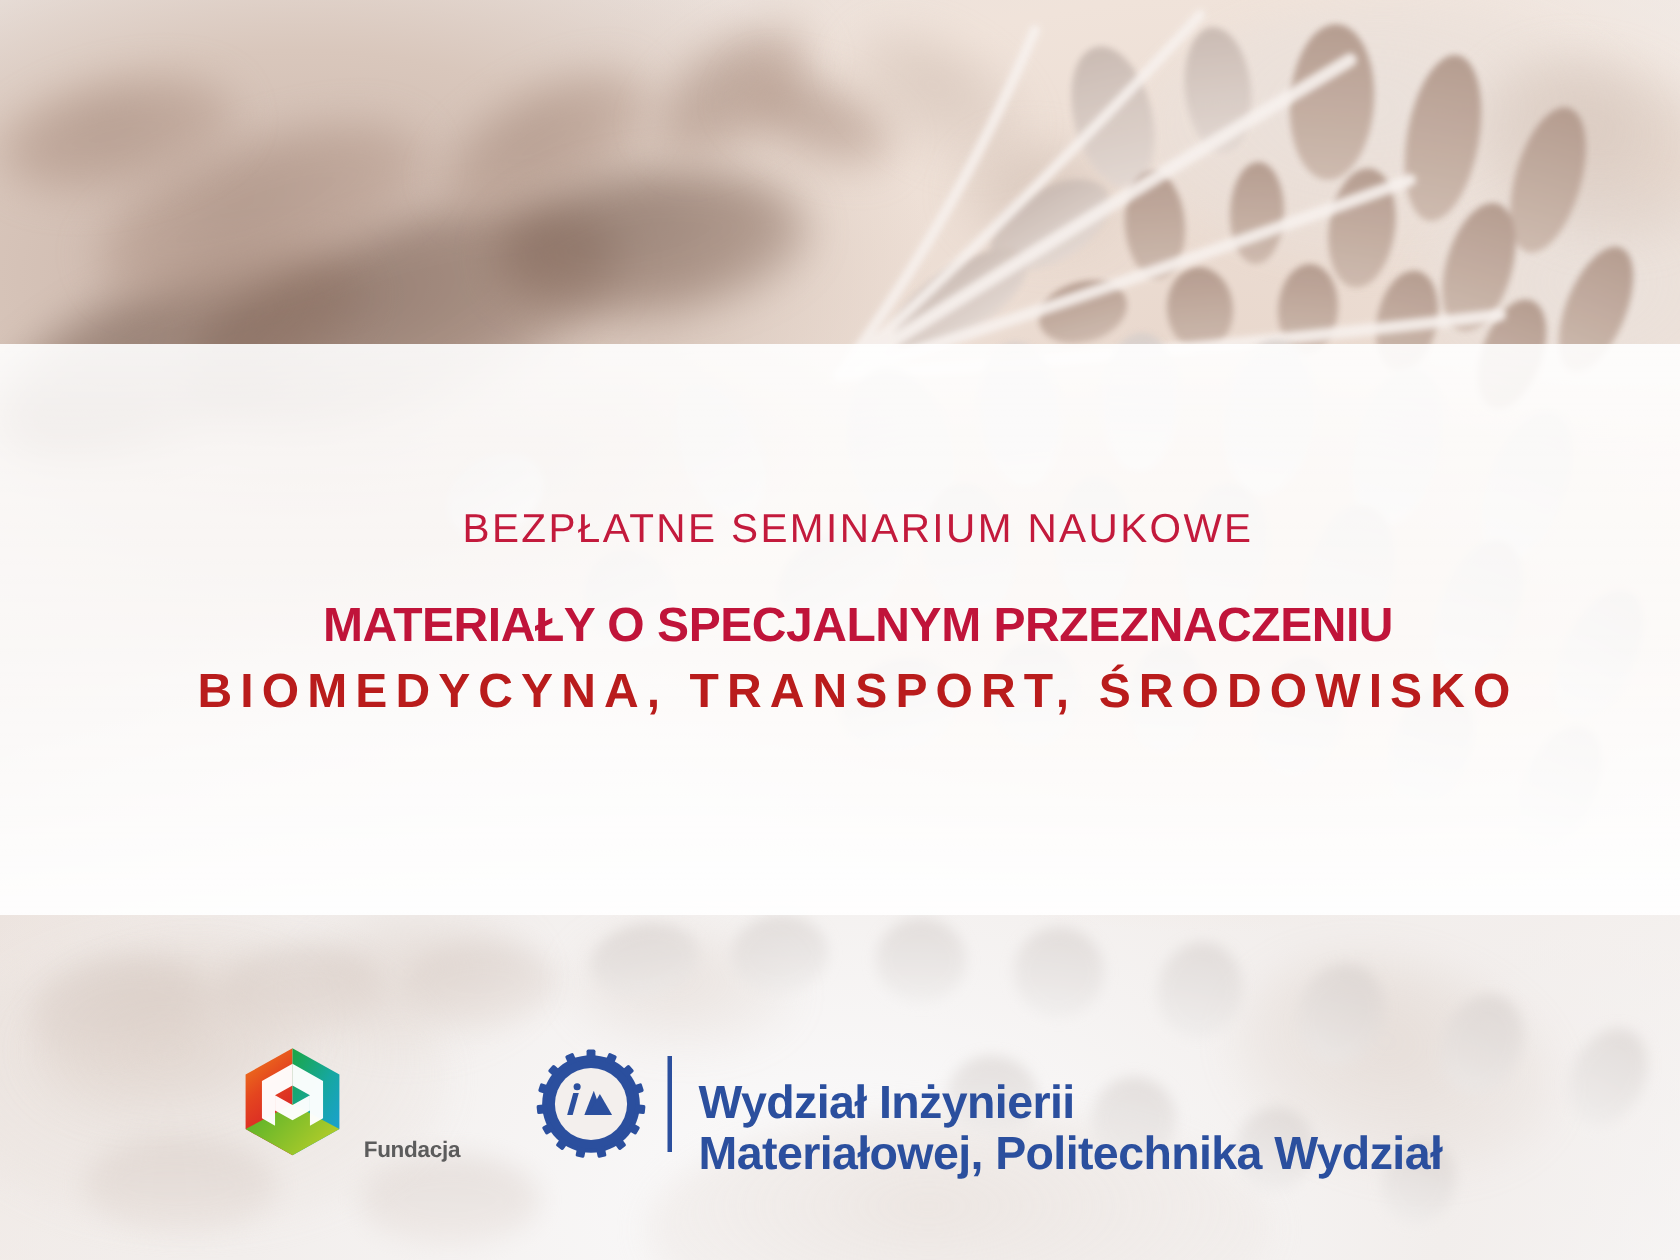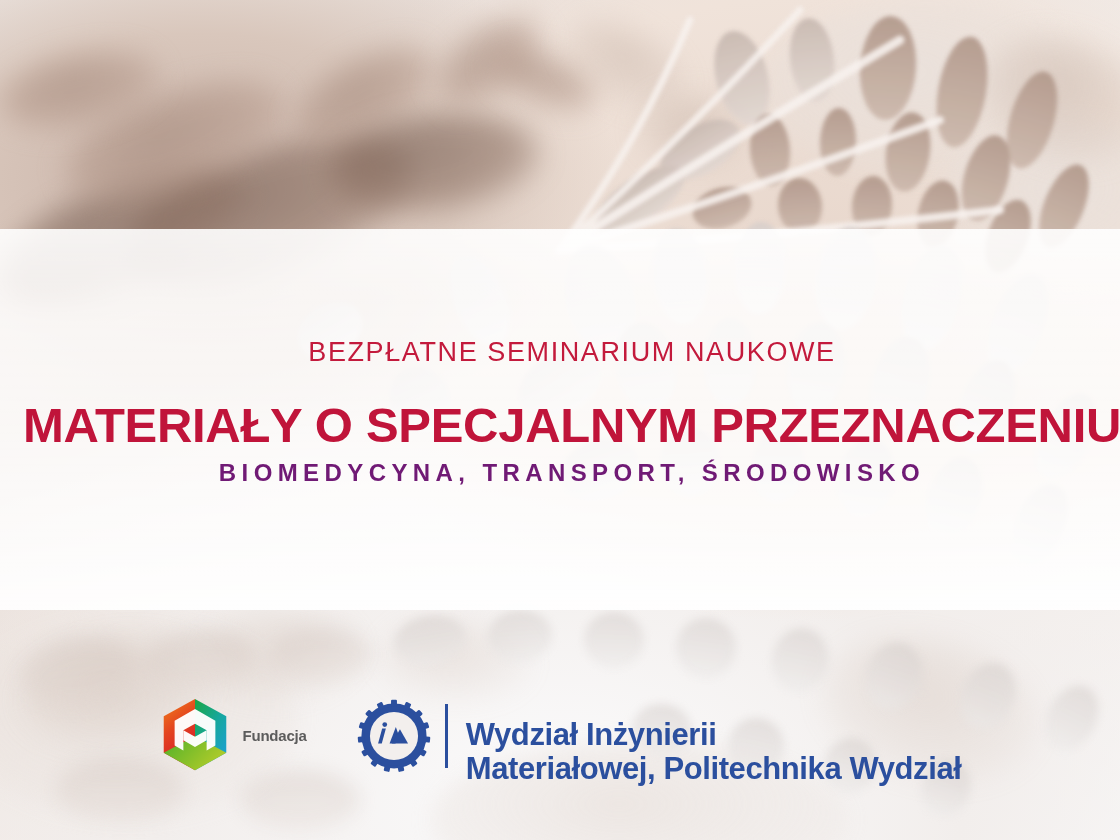--- a/index.html
+++ b/index.html
@@ -54,43 +54,43 @@
     color:#c31a3c;
     font-size:27px;
     font-weight:400;
     letter-spacing:1.6px;
     line-height:1;
     white-space:nowrap;
   }
   .title {
     margin-top:34px;
     color:#c0143a;
-    font-size:49px;
+    font-size:32px;
     font-weight:700;
     letter-spacing:-0.3px;
     line-height:1.05;
     white-space:nowrap;
   }
   .subtitle {
     margin-top:9px;
-    color:#701a75;
-    font-size:24px;
+    color:#b91c1c;
+    font-size:32px;
     font-weight:700;
     letter-spacing:5.4px;
     line-height:1.1;
     white-space:nowrap;
   }
 
   
   .footer {
     position:absolute; left:0; top:676px; width:1120px; height:120px;
     display:flex; align-items:center; justify-content:center; gap:50px;
   }
 
-  .logo-tygiel { display:flex; align-items:center; gap:8px; }
+  .logo-tygiel { display:flex; align-items:flex-end; gap:8px; }
   .tygiel-mark { width:74px; height:80px; flex:0 0 auto; }
   .tygiel-words { display:flex; flex-direction:column; line-height:1; }
   .tygiel-sub {
     font-size:15px; font-weight:700; color:#5c5c5c;
     letter-spacing:-0.2px; margin-bottom:2px; margin-left:2px;
   }
   .tygiel-name {
     font-size:37px; font-weight:700; color:#2f2f2f;
     letter-spacing:-1.2px;
   }

